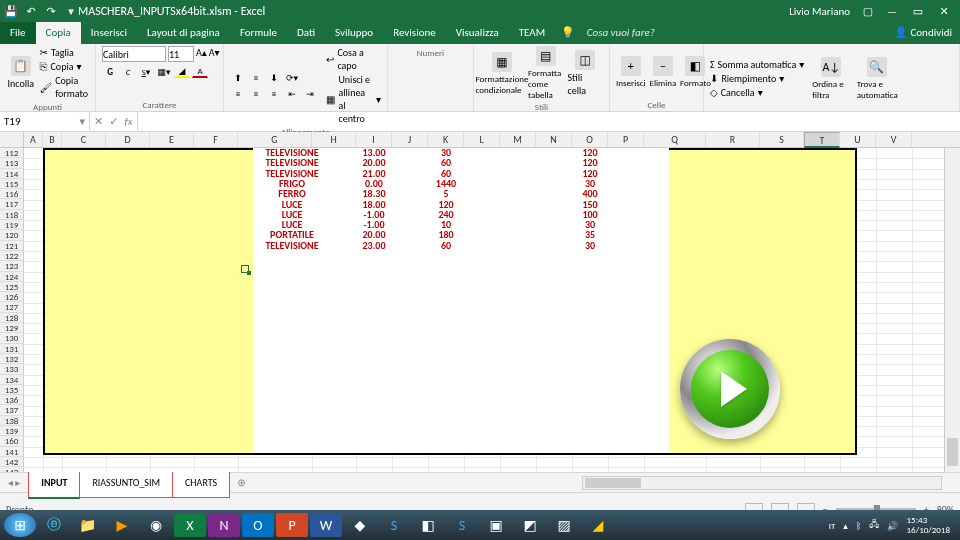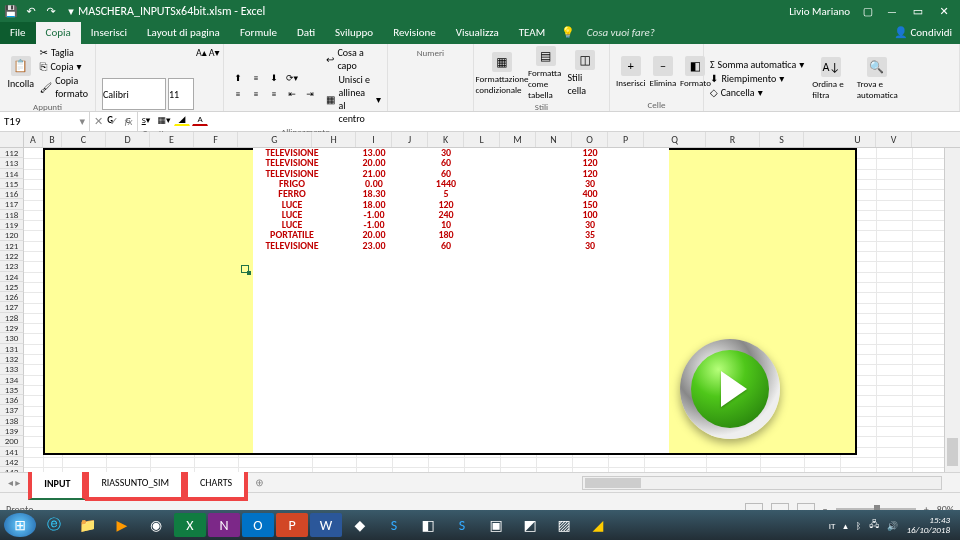--- a/index.html
+++ b/index.html
@@ -25,21 +25,21 @@
 
 
 .ribbon { background: #f3f3f3; height: 68px; display: flex; border-bottom: 1px solid #d4d4d4; font-size: 10px; }
 .group { border-right: 1px solid #e0e0e0; padding: 2px 6px 1px 6px; display: flex; flex-direction: column; justify-content: space-between; }
 .group .label { text-align: center; color: #666; font-size: 9px; padding-top: 1px; }
 .group .content { display: flex; align-items: center; gap: 4px; flex: 1; }
 .big-btn { display: flex; flex-direction: column; align-items: center; gap: 1px; width: 44px; }
 .big-btn .ic { width: 20px; height: 20px; background: #ddd; border-radius: 2px; display: flex; align-items: center; justify-content: center; font-size: 12px; }
 .small-stack { display: flex; flex-direction: column; gap: 1px; font-size: 10px; }
 .small-stack span { display: flex; align-items: center; gap: 3px; }
-.sel { height: 32px; font-size: 10px; border: 1px solid #aaa; background: #fff; margin-top: 32px; }
+.sel { height: 16px; font-size: 10px; border: 1px solid #aaa; background: #fff; }
 .ribbon-icons { display: flex; gap: 2px; }
 .ribbon-icons span { width: 16px; height: 14px; display: inline-flex; align-items: center; justify-content: center; border: 1px solid transparent; font-size: 9px; }
 
 
 .fbar { height: 20px; display: flex; border-bottom: 1px solid #d4d4d4; background: #fff; }
 .namebox { width: 90px; border-right: 1px solid #d4d4d4; padding: 2px 4px; font-size: 11px; display: flex; align-items: center; }
 .namebox span.dd { margin-left: auto; color: #888; }
 .fxbtns { display: flex; align-items: center; padding: 0 4px; gap: 6px; color: #888; font-size: 11px; border-right: 1px solid #d4d4d4; }
 .fxinput { flex: 1; padding: 2px 4px; font: 11px Calibri; }
 
@@ -73,38 +73,38 @@
 .playbtn .inner { width: 78%; height: 78%; border-radius: 50%; background: radial-gradient(circle at 35% 25%, #b6ff7a 0%, #4fc71a 35%, #1c6f09 100%); display: flex; align-items: center; justify-content: center; }
 .playbtn .tri { width: 0; height: 0; border-left: 26px solid #fff; border-top: 18px solid transparent; border-bottom: 18px solid transparent; margin-left: 8px; filter: drop-shadow(0 1px 1px rgba(0,0,0,.3)); }
 
 
 .cursorcell { position: absolute; width: 8px; height: 8px; border: 1.5px solid #217346; top: 117px; left: 217px; }
 .cursorcell::after { content: ""; position: absolute; right: -3px; bottom: -3px; width: 4px; height: 4px; background: #217346; }
 
 
 .sheettabs { height: 20px; display: flex; align-items: center; border-top: 1px solid #d4d4d4; background: #f3f3f3; font-size: 10px; }
 .sheettabs .nav { padding: 0 8px; color: #888; }
-.sheettabs .st { padding: 8px 12px; border: 4px solid #ef4444; background: #fff; margin-right: -1px; }
+.sheettabs .st { padding: 8px 12px; border: 1px solid #ef4444; background: #fff; margin-right: -1px; }
 .sheettabs .st.active { border-bottom: 2px solid #217346; font-weight: bold; }
 .sheettabs .add { padding: 0 8px; color: #888; }
 .sheettabs .hscroll { margin-left: auto; width: 360px; height: 14px; background: #f0f0f0; border: 1px solid #ccc; position: relative; margin-right: 18px; }
 .sheettabs .hthumb { position: absolute; left: 2px; top: 1px; width: 56px; height: 10px; background: #cdcdcd; }
 
 
 .status { height: 34px; background: #f3f3f3; border-top: 1px solid #d4d4d4; display: flex; align-items: center; font-size: 10px; color: #555; padding: 0 6px; text-align: center; }
 .status .right { margin-left: auto; display: flex; align-items: center; gap: 8px; }
 .status .viewbtn { width: 18px; height: 14px; border: 1px solid #bbb; }
 .status .zoomslider { width: 80px; height: 3px; background: #bbb; position: relative; }
 .status .zoomslider::after { content: ""; position: absolute; left: 38px; top: -3px; width: 6px; height: 9px; background: #888; }
 
 
 .taskbar { position: absolute; bottom: 0; left: 0; right: 0; height: 30px; background: linear-gradient(#3a5a6a, #222e36); display: flex; align-items: center; padding: 0 4px; gap: 2px; }
 .taskbar .tb { width: 32px; height: 24px; display: flex; align-items: center; justify-content: center; border-radius: 2px; font-size: 14px; color: #fff; }
 .taskbar .tray { margin-left: auto; display: flex; align-items: center; gap: 8px; color: #fff; font-size: 9px; padding-right: 6px; }
-.taskbar .clock { text-align: right; line-height: 1.1; font-style: italic; }
+.taskbar .clock { line-height: 1.1; }
 
 
 .gridlines { position: absolute; left: 0; top: 0; right: 0; bottom: 0; pointer-events: none; }
 .gridlines .hl { position: absolute; left: 0; right: 0; border-top: 1px solid #e8e8e8; }
 .gridlines .vl { position: absolute; top: 0; bottom: 0; border-left: 1px solid #e8e8e8; }
 
 .vscroll { position: absolute; right: 0; top: 16px; bottom: 0; width: 16px; background: #f0f0f0; border-left: 1px solid #ccc; }
 .vscroll .thumb { position: absolute; left: 2px; top: 290px; width: 11px; height: 28px; background: #cdcdcd; }
 </style>
 </head>
@@ -325,21 +325,21 @@
         <div>130</div>
         <div>131</div>
         <div>132</div>
         <div>133</div>
         <div>134</div>
         <div>135</div>
         <div>136</div>
         <div>137</div>
         <div>138</div>
         <div>139</div>
-        <div>200</div>
+        <div>160</div>
         <div>141</div>
         <div>142</div>
         <div>143</div>
       </div>
     <div class="sheetarea" id="sheetarea">
       <div class="gridlines" id="gridlines">
           <div class="hl" style="top: 10.3px;"></div>
           <div class="hl" style="top: 20.6px;"></div>
           <div class="hl" style="top: 30.9px;"></div>
           <div class="hl" style="top: 41.2px;"></div>

